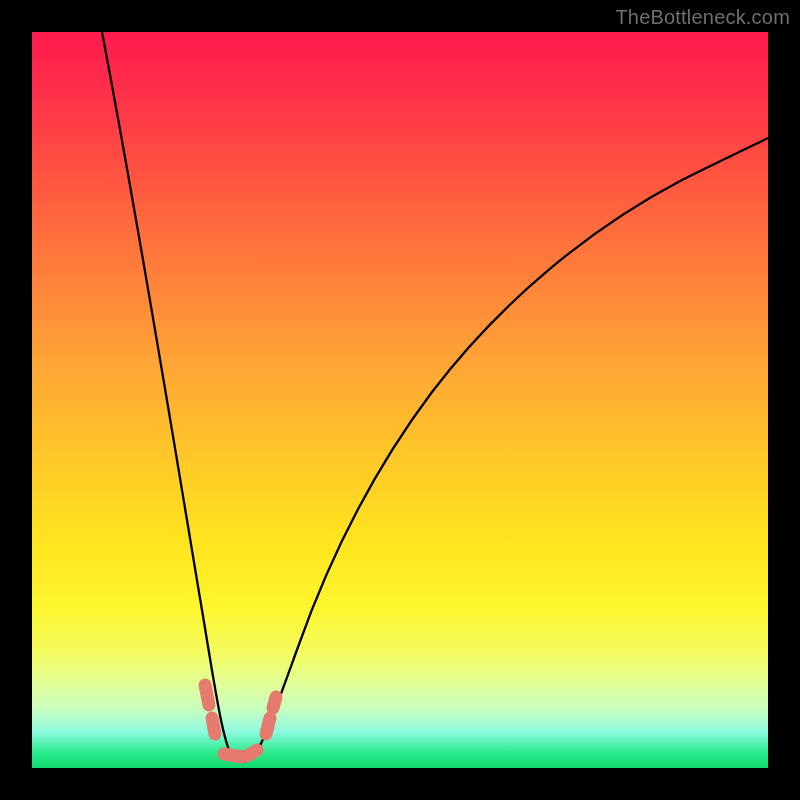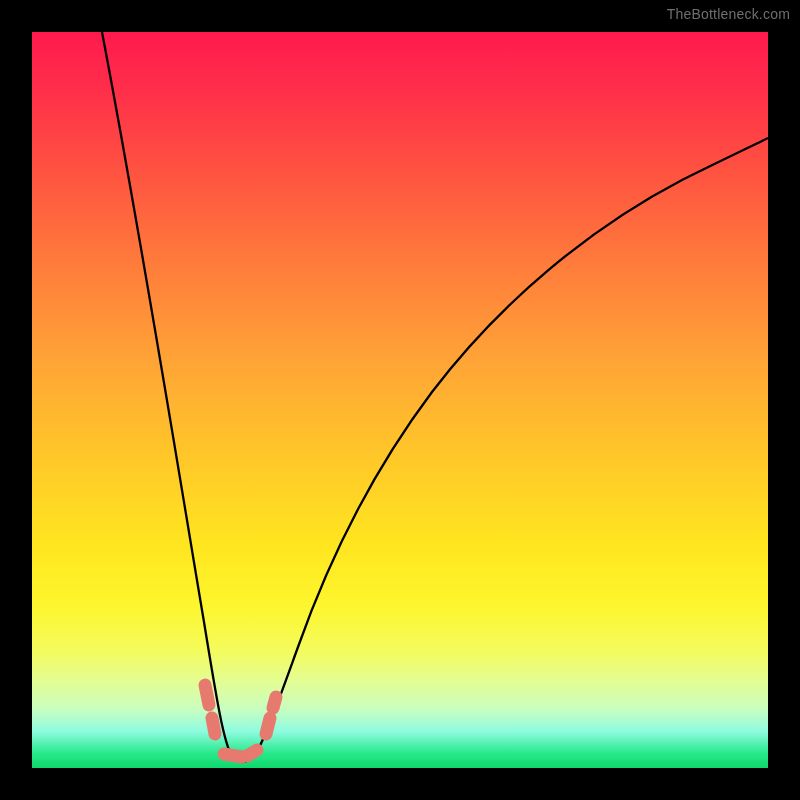--- a/index.html
+++ b/index.html
@@ -45,21 +45,21 @@
       #8ffbe0 95%,
       #28e98b 98%,
       #0fd86b 100%
     );
   }
   .watermark {
     position: absolute;
     top: 6px;
     right: 10px;
     color: #6f6f6f;
-    font-size: 14px;
+    font-size: 20px;
     font-weight: 500;
     letter-spacing: 0.2px;
     user-select: none;
   }
   svg.curve {
     position: absolute;
     inset: 0;
   }
 </style>
 </head>

